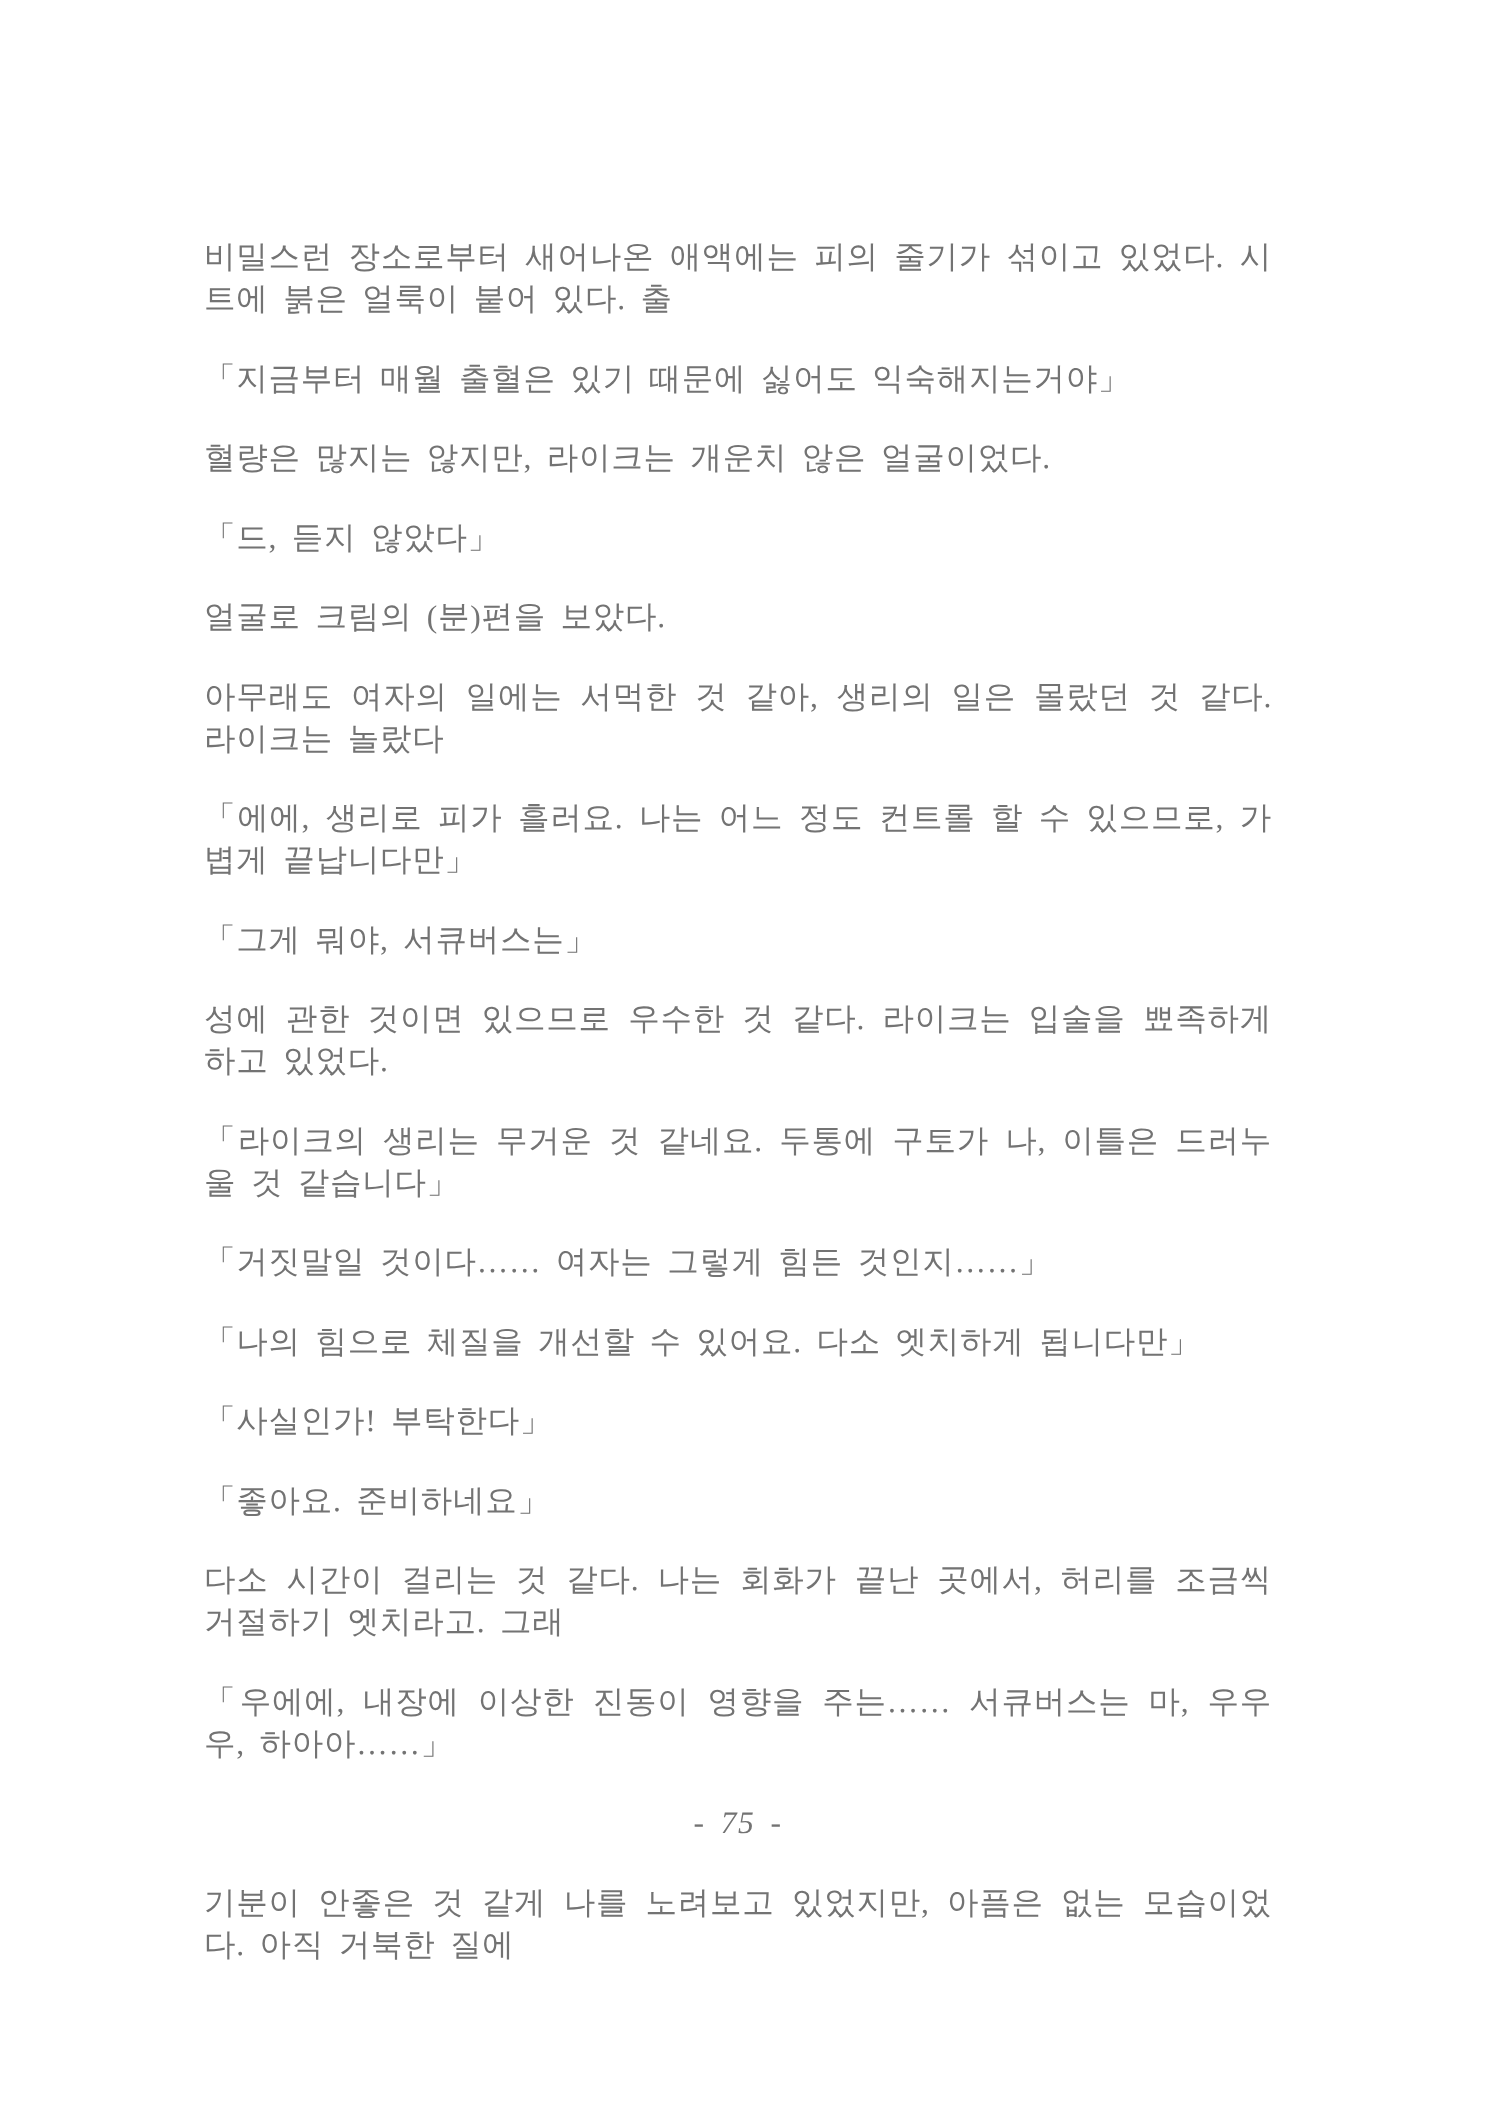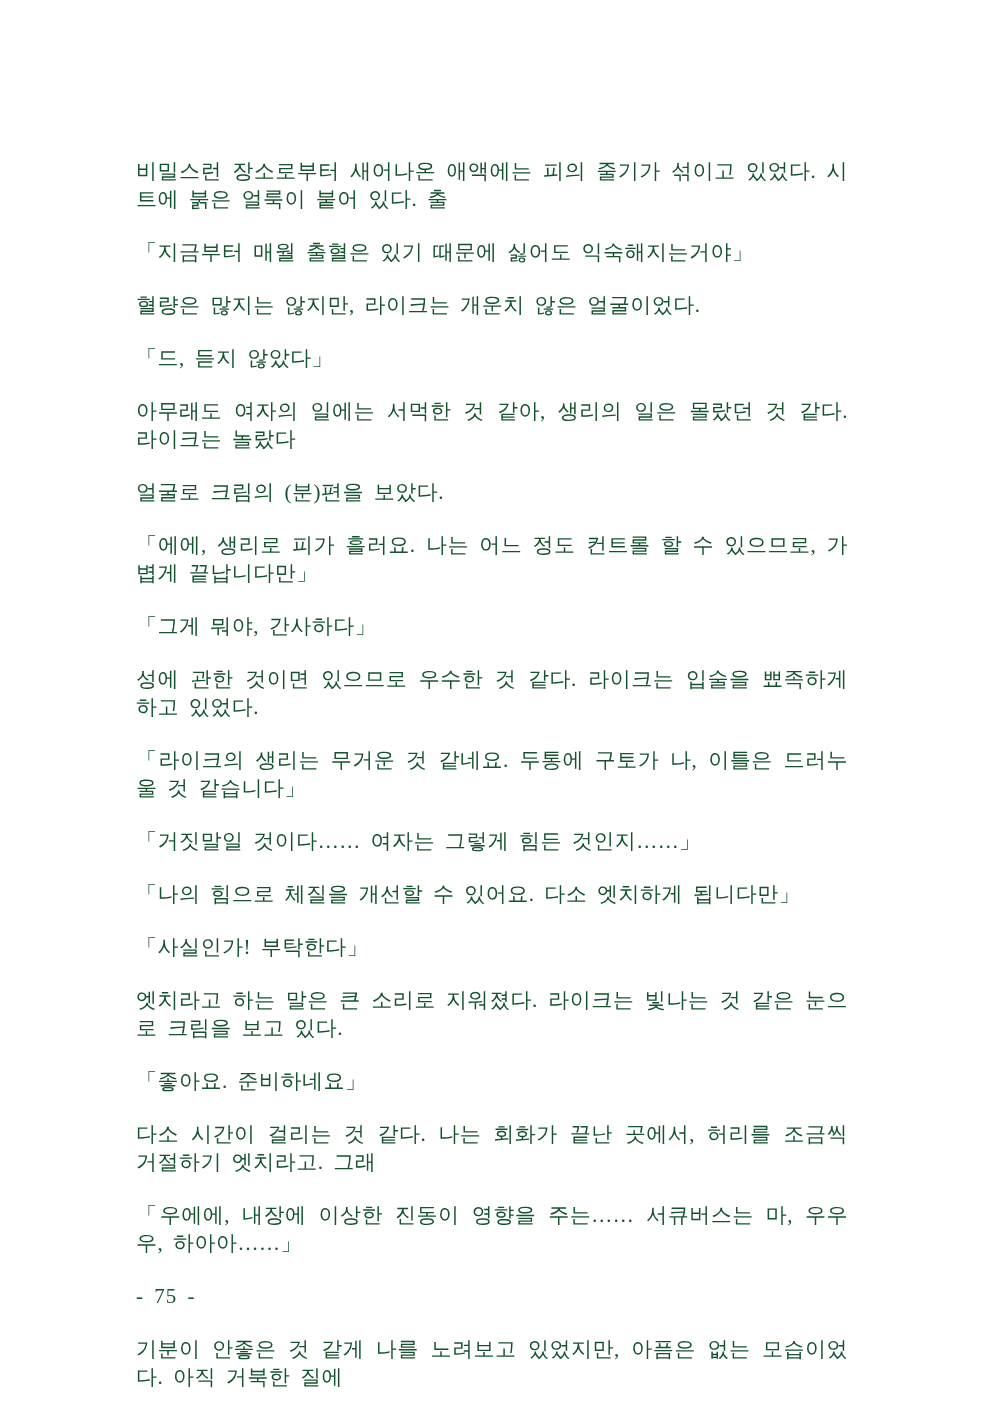--- a/index.html
+++ b/index.html
@@ -9,51 +9,51 @@
   }
   .page {
     position: relative;
     width: 980px;
     height: 1403px;
     background: #ffffff;
     box-sizing: border-box;
     padding: 157px 132px 0 136px;
     overflow: hidden;
     font-family: "Liberation Serif", "DejaVu Serif", serif;
-    color: #14532d;
+    color: #737373;
   }
   .para {
     margin: 0 0 25px 0;
     font-size: 21px;
     line-height: 28px;
     letter-spacing: 0.5px;
     word-spacing: 4px;
     text-align: justify;
   }
   .para.page-number {
-    text-align: left;
+    text-align: center;
     letter-spacing: 1px;
+    font-style: italic;
   }
 </style>
 </head>
 <body>
 
 <div class="page">
   <p class="para narration">비밀스런 장소로부터 새어나온 애액에는 피의 줄기가 섞이고 있었다. 시트에 붉은 얼룩이 붙어 있다. 출</p>
   <p class="para dialogue">「지금부터 매월 출혈은 있기 때문에 싫어도 익숙해지는거야」</p>
   <p class="para narration">혈량은 많지는 않지만, 라이크는 개운치 않은 얼굴이었다.</p>
   <p class="para dialogue">「드, 듣지 않았다」</p>
+  <p class="para narration">얼굴로 크림의 (분)편을 보았다.</p>
   <p class="para narration">아무래도 여자의 일에는 서먹한 것 같아, 생리의 일은 몰랐던 것 같다. 라이크는 놀랐다</p>
-  <p class="para narration">얼굴로 크림의 (분)편을 보았다.</p>
   <p class="para dialogue">「에에, 생리로 피가 흘러요. 나는 어느 정도 컨트롤 할 수 있으므로, 가볍게 끝납니다만」</p>
-  <p class="para dialogue">「그게 뭐야, 간사하다」</p>
+  <p class="para dialogue">「그게 뭐야, 서큐버스는」</p>
   <p class="para narration">성에 관한 것이면 있으므로 우수한 것 같다. 라이크는 입술을 뾰족하게 하고 있었다.</p>
   <p class="para dialogue">「라이크의 생리는 무거운 것 같네요. 두통에 구토가 나, 이틀은 드러누울 것 같습니다」</p>
   <p class="para dialogue">「거짓말일 것이다…… 여자는 그렇게 힘든 것인지……」</p>
   <p class="para dialogue">「나의 힘으로 체질을 개선할 수 있어요. 다소 엣치하게 됩니다만」</p>
   <p class="para dialogue">「사실인가! 부탁한다」</p>
-  <p class="para narration">엣치라고 하는 말은 큰 소리로 지워졌다. 라이크는 빛나는 것 같은 눈으로 크림을 보고 있다.</p>
   <p class="para dialogue">「좋아요. 준비하네요」</p>
   <p class="para narration">다소 시간이 걸리는 것 같다. 나는 회화가 끝난 곳에서, 허리를 조금씩 거절하기 엣치라고. 그래</p>
   <p class="para dialogue">「우에에, 내장에 이상한 진동이 영향을 주는…… 서큐버스는 마, 우우우, 하아아……」</p>
   <p class="para page-number">- 75 -</p>
   <p class="para narration">기분이 안좋은 것 같게 나를 노려보고 있었지만, 아픔은 없는 모습이었다. 아직 거북한 질에</p>
 </div>
 
 </body></html>

